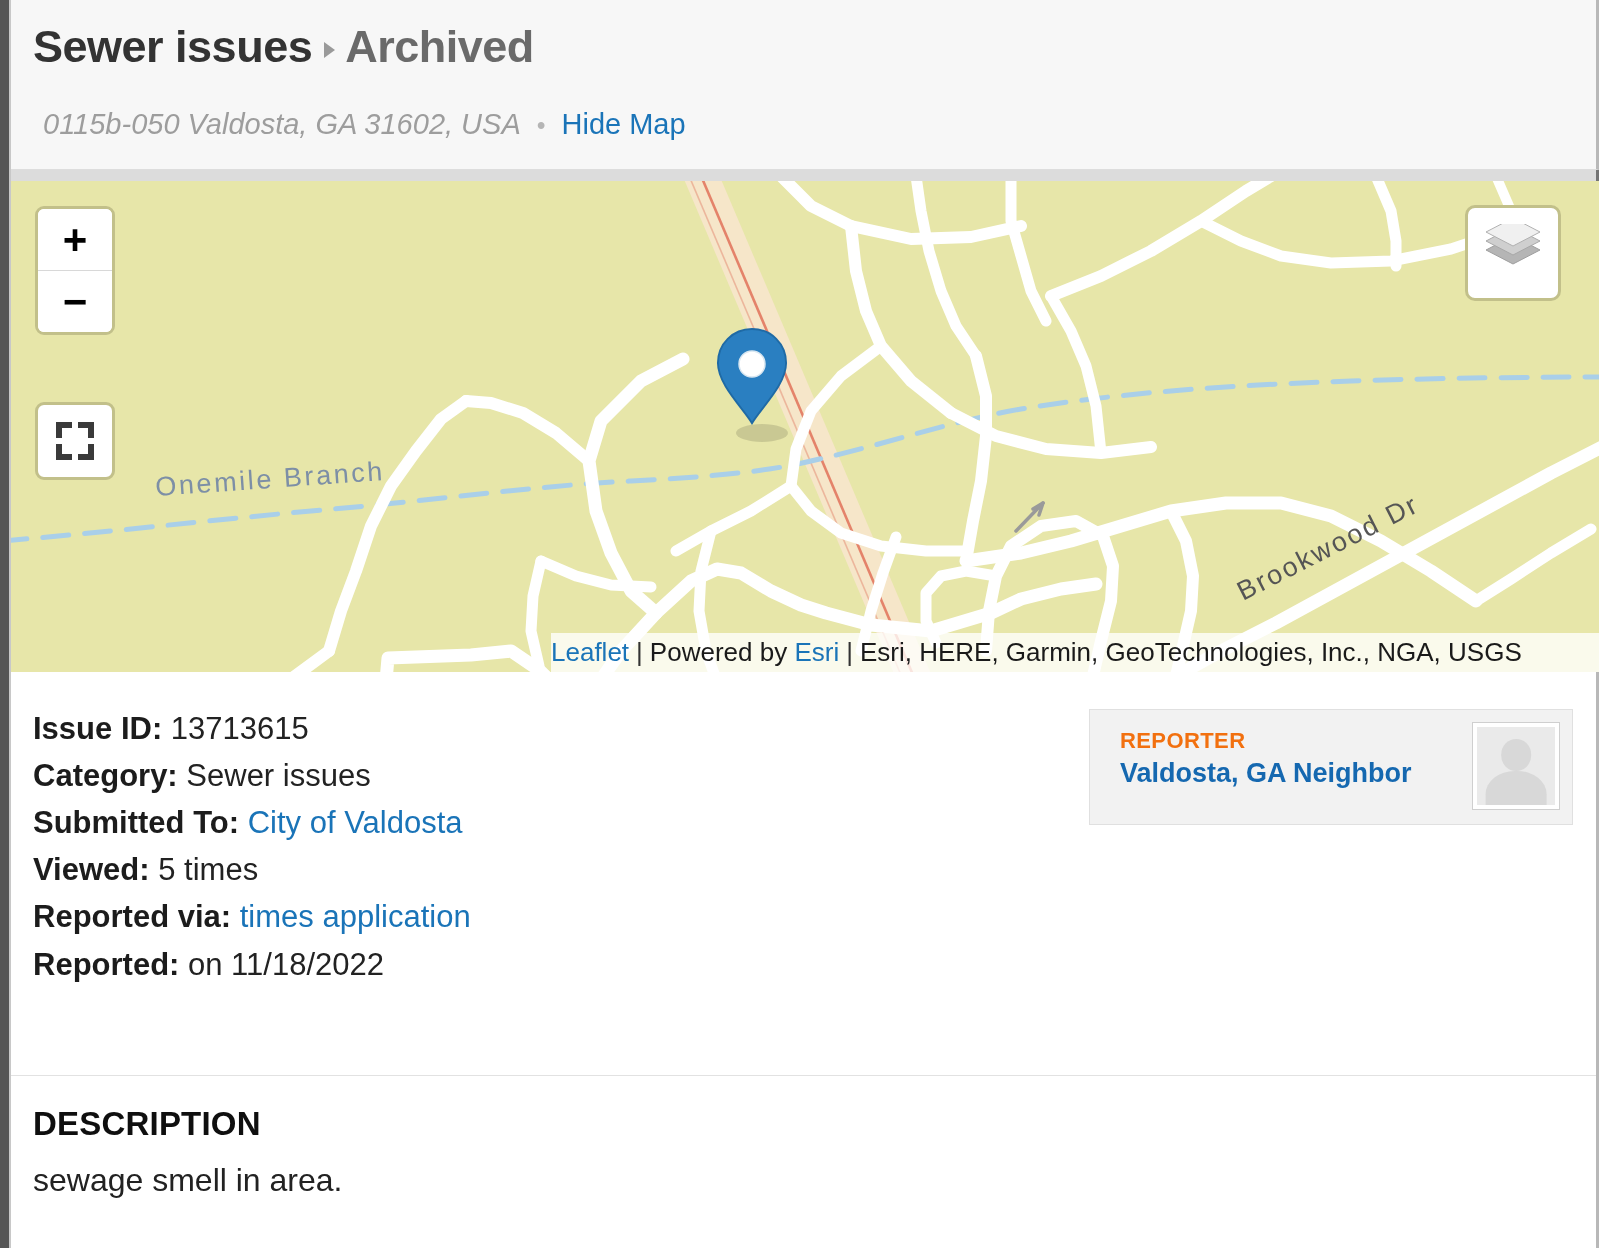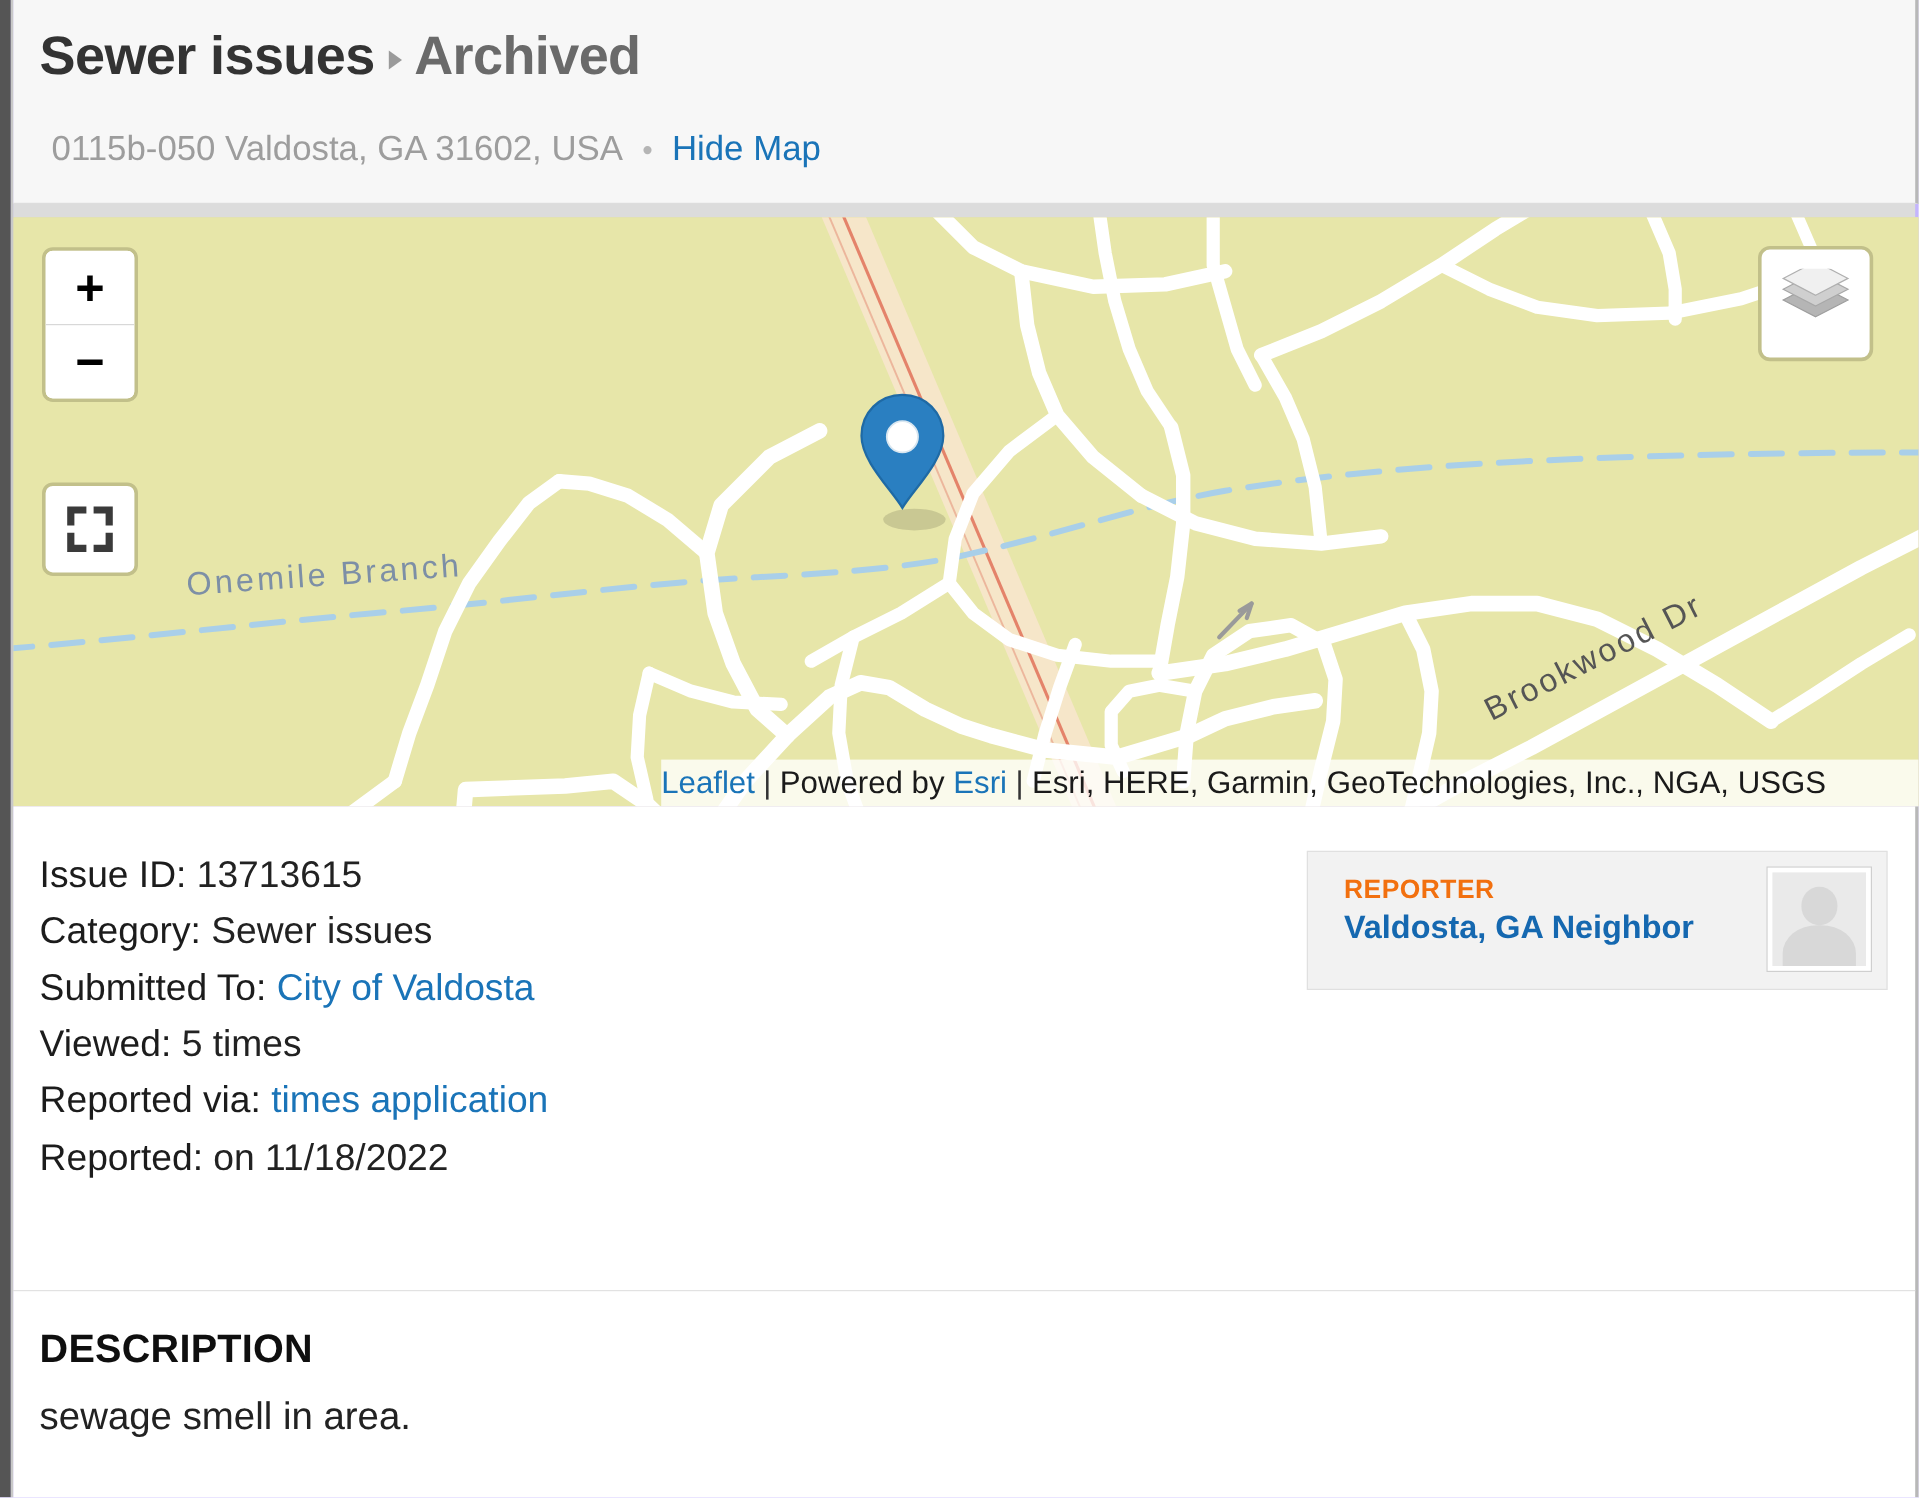--- a/index.html
+++ b/index.html
@@ -9,21 +9,21 @@
   }
   body {
     font-family: "Liberation Sans", sans-serif;
     -webkit-font-smoothing: antialiased;
   }
   #page {
     position: relative;
     width: 1599px;
     height: 1248px;
     overflow: hidden;
-    background: #c4b5fd;
+    background: #737373;
     box-sizing: border-box;
   }
   
   .window-edge-left {
     position: absolute;
     left: 0; top: 0;
     width: 9px; height: 1248px;
     background: #555555;
     z-index: 60;
   }
@@ -81,20 +81,21 @@
   .subtitle-row {
     position: absolute;
     left: 32px;
     top: 108px;
     display: flex;
     align-items: baseline;
     white-space: nowrap;
   }
   .subtitle-address {
     font-size: 29px;
+    font-style: italic;
     color: #9d9d9d;
   }
   .subtitle-dot {
     color: #b5b5b5;
     font-size: 25px;
     margin: 0 16px;
   }
   .subtitle-link {
     font-size: 29px;
     color: #1a74b8;
@@ -223,21 +224,21 @@
     top: 33px;
     width: 1000px;
   }
   .detail-line {
     font-size: 31px;
     color: #222222;
     line-height: 1.52;
     white-space: nowrap;
   }
   .detail-label {
-    font-weight: normal;
+    font-weight: bold;
     color: #1c1c1c;
   }
   .detail-value { color: #222222; }
   .detail-value.link {
     color: #1a74b8;
     text-decoration: none;
     cursor: pointer;
   }
 
   

